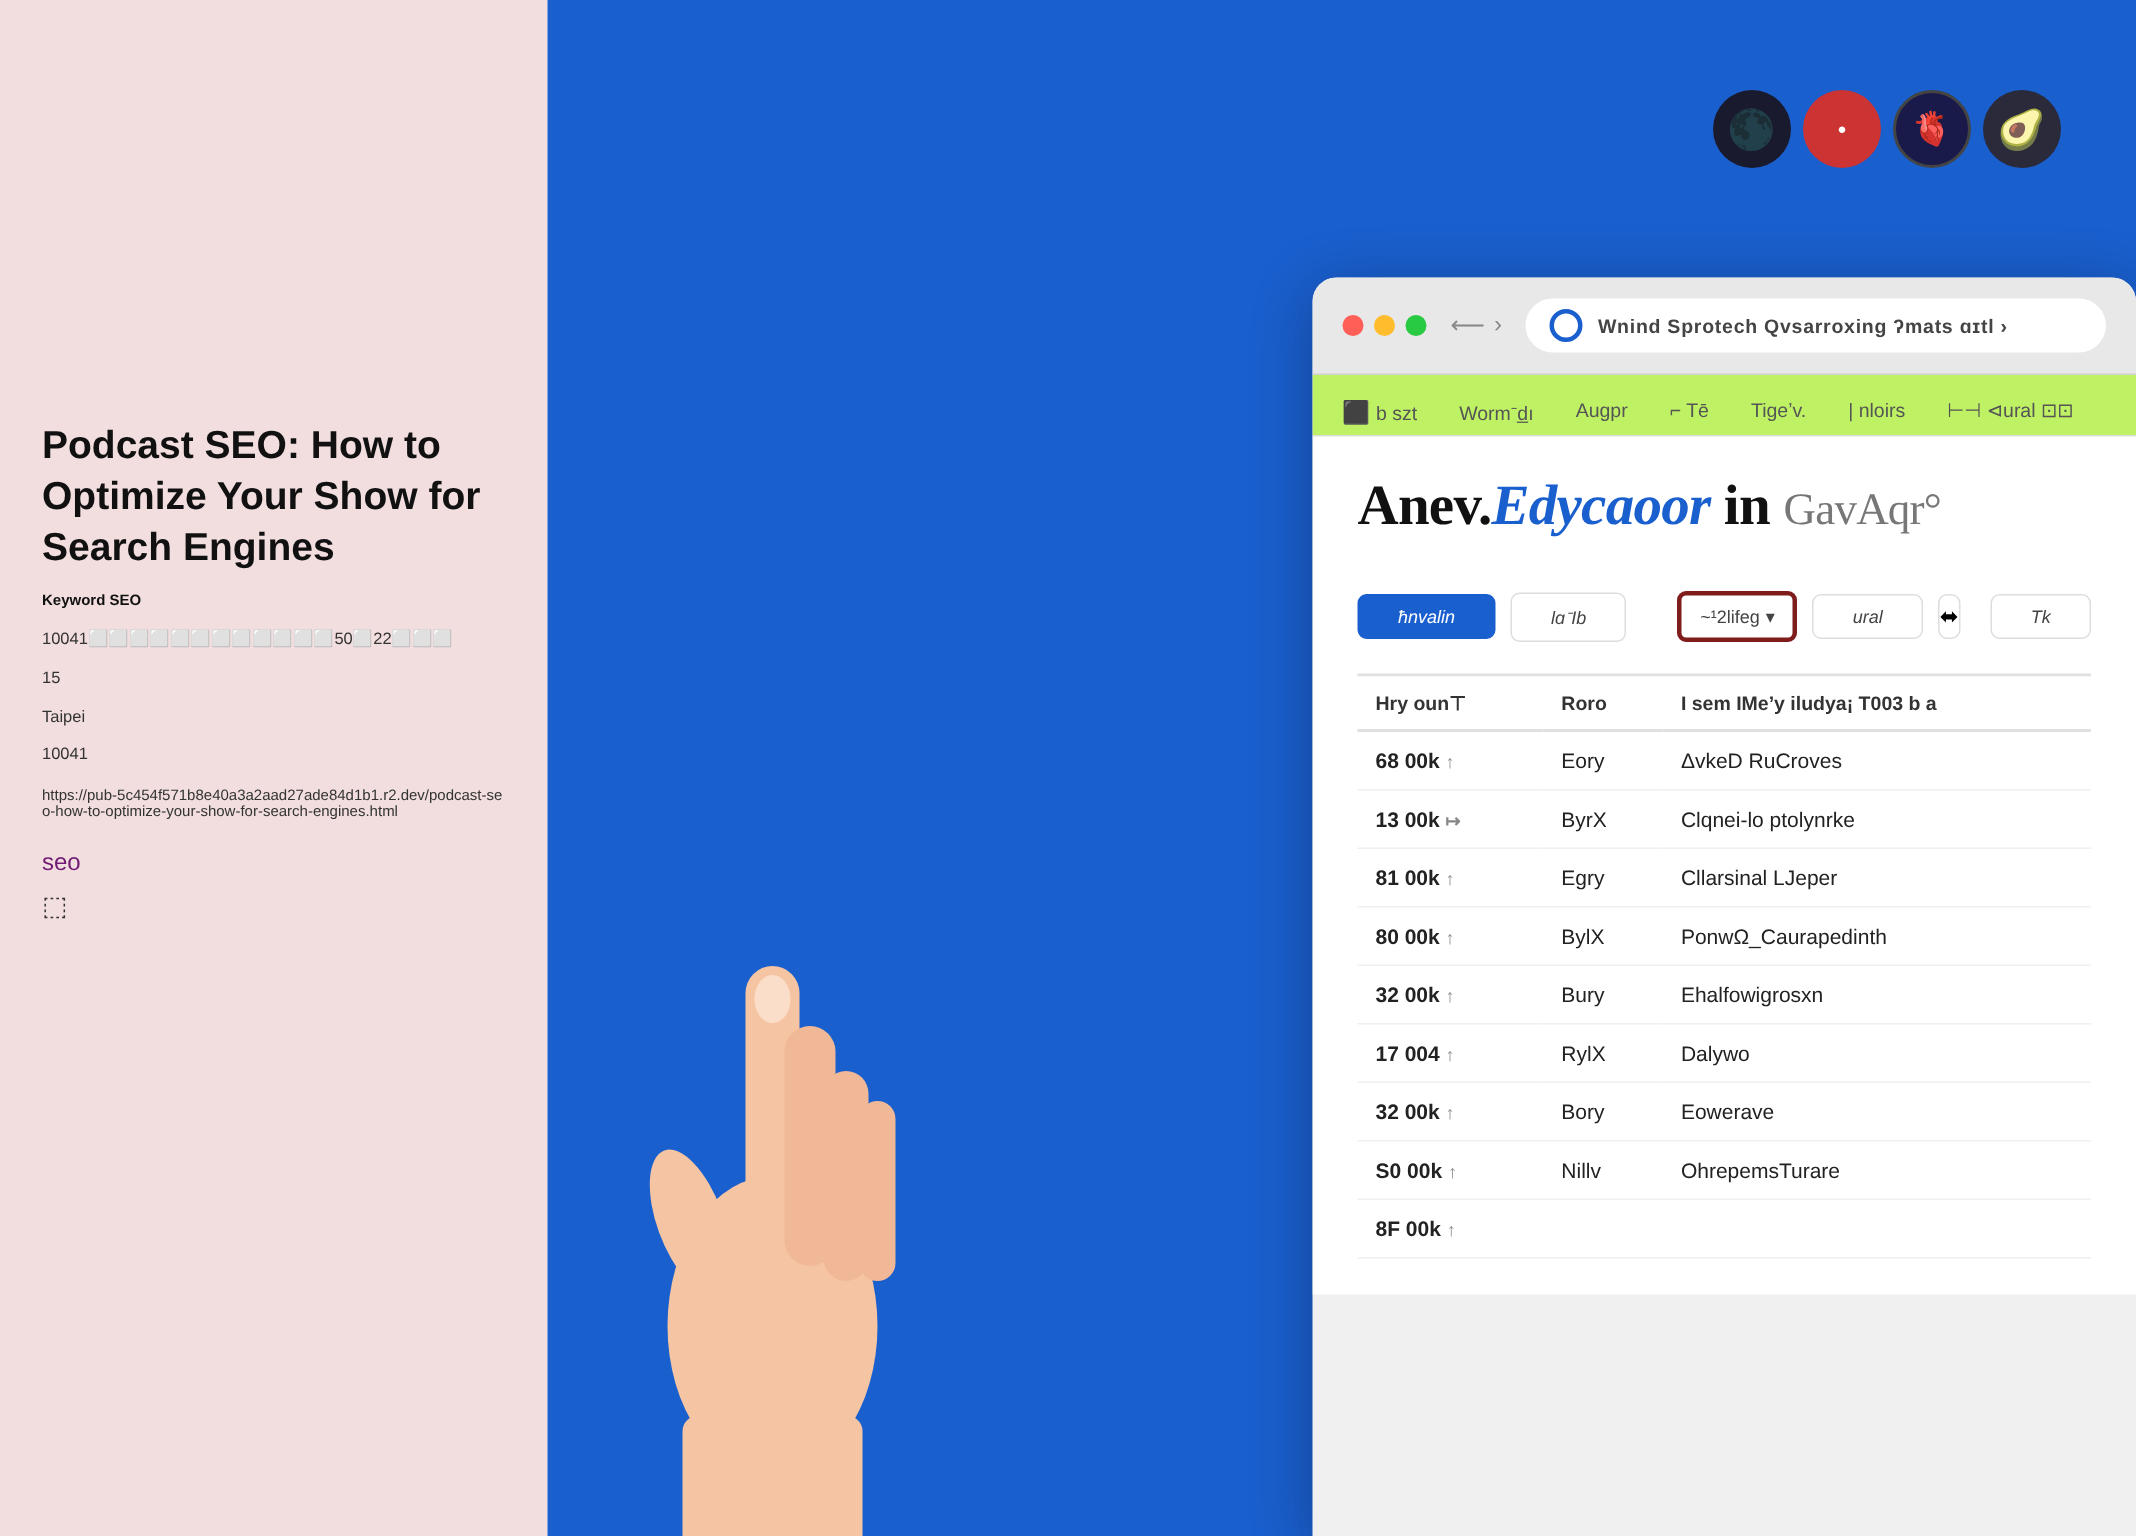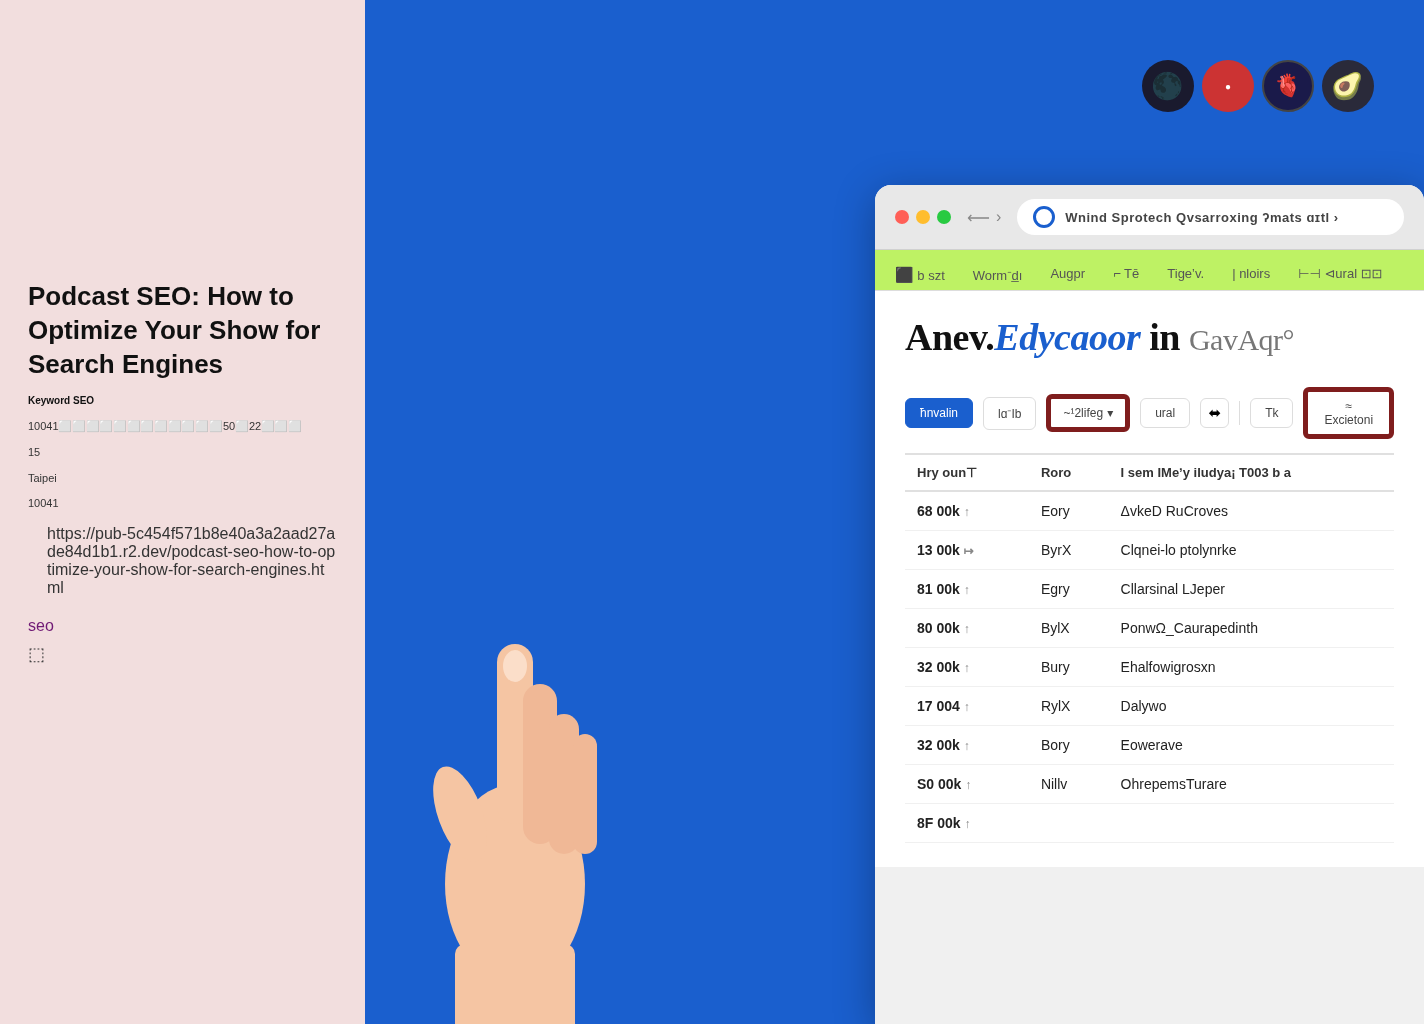--- a/index.html
+++ b/index.html
@@ -33,25 +33,24 @@
       font-weight: 600;
       color: #111;
       margin-bottom: 4px;
     }
     .sidebar-meta {
       font-size: 11px;
       color: #333;
       line-height: 1.6;
     }
     .sidebar-url {
-      font-size: 16px;
+      font-size: 10px;
       color: #333;
       word-break: break-all;
       margin-top: 4px;
-      margin-left: 19px;
     }
     .sidebar-tag {
       font-size: 16px;
       color: #701a75;
       margin-top: 12px;
     }
     .sidebar-icon {
       font-size: 18px;
       color: #333;
     }
@@ -219,28 +218,29 @@
     
     .table-toolbar {
       display: flex;
       align-items: center;
       gap: 10px;
       padding: 10px 0 14px;
       border-bottom: 2px solid #e0e0e0;
       margin-bottom: 0;
     }
     .toolbar-btn {
-      padding: 7px 14px;
+      padding: 7px 26px;
       border-radius: 6px;
       border: 1px solid #ddd;
       background: #fff;
       font-size: 12px;
       color: #444;
       cursor: pointer;
       white-space: nowrap;
+      font-style: italic;
     }
     .toolbar-btn.active {
       background: #1a5fce;
       color: #fff;
       border-color: #1a5fce;
     }
     .toolbar-icon {
       width: 30px;
       height: 30px;
       border-radius: 6px;
@@ -251,25 +251,26 @@
       justify-content: center;
       font-size: 15px;
       cursor: pointer;
     }
     .toolbar-dropdown {
       display: flex;
       align-items: center;
       gap: 4px;
       padding: 7px 12px;
       border-radius: 6px;
-      border: 5px solid #7f1d1d;
+      border: 3px solid #7f1d1d;
       background: #fff;
       font-size: 12px;
       color: #444;
       cursor: pointer;
+      margin-left: 24px;
     }
 
     
     .hand-overlay {
       position: absolute;
       bottom: 0;
       left: 0;
       width: 300px;
       height: 550px;
       pointer-events: none;

